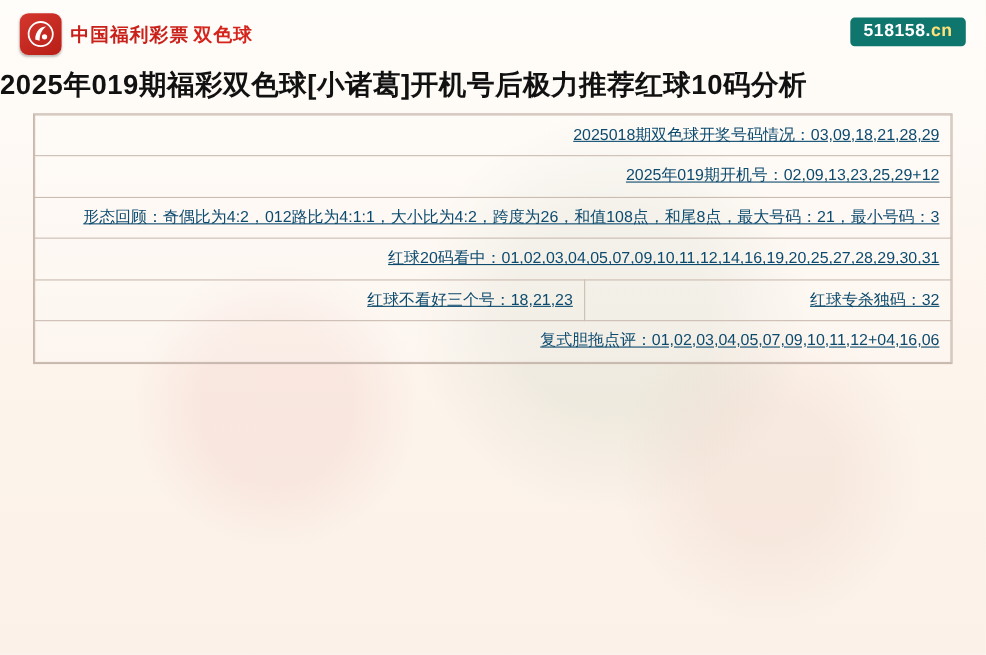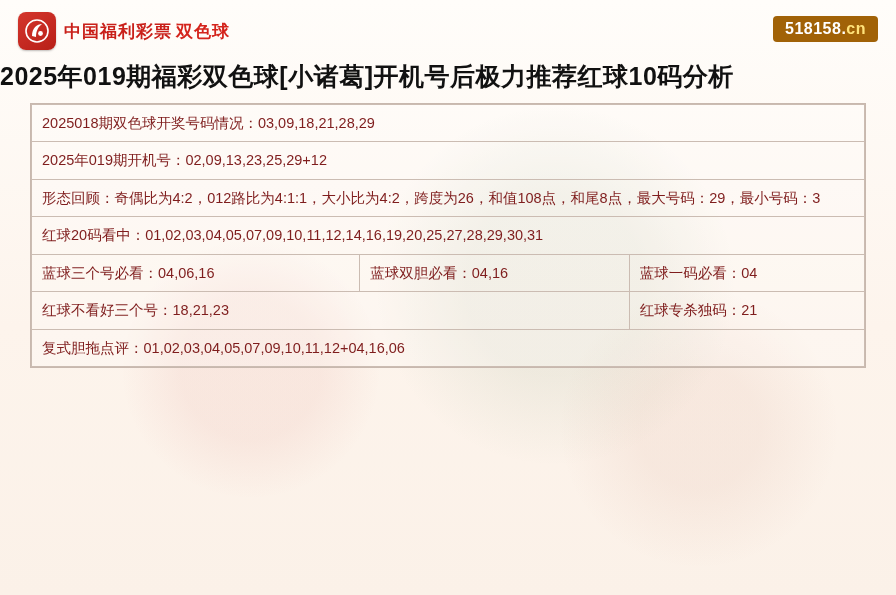--- a/index.html
+++ b/index.html
@@ -67,21 +67,21 @@
     font-size: 17px;
     font-weight: bold;
     letter-spacing: 1px;
   }
   .brand-cn { color: #c9201a; }
   .brand-ssq { color: #d4241c; }
   .site-badge {
     position: absolute;
     right: 18px;
     top: 16px;
-    background: #a16207;
+    background: #0f766e;
     color: #ffffff;
     font-size: 16px;
     font-weight: bold;
     padding: 4px 12px;
     border-radius: 4px;
     letter-spacing: 0.5px;
     font-family: "Liberation Sans", sans-serif;
   }
   .site-badge .tld { color: #ffe27a; }
   
@@ -101,23 +101,24 @@
     box-sizing: border-box;
   }
   table.info {
     width: 100%;
     border-collapse: collapse;
     font-size: 14.5px;
   }
   table.info td {
     border: 1px solid #cbbcb2;
     padding: 7px 10px;
-    text-align: left;
+    text-align: right;
     line-height: 1.55;
-    color: #7f1d1d;
+    color: #0c4a6e;
+    text-decoration: underline;
   }
   td.justify {
     text-align: left;
     padding-left: 42px;
     padding-right: 28px;
   }
   .note {
     text-align: center;
     font-size: 14.5px;
     letter-spacing: 1px;
@@ -156,33 +157,28 @@
   <div class="table-wrap">
     <table class="info">
       <tbody>
           <tr>
         <td colspan="3">2025018期双色球开奖号码情况：03,09,18,21,28,29</td>
       </tr>
       <tr>
         <td colspan="3">2025年019期开机号：02,09,13,23,25,29+12</td>
       </tr>
       <tr>
-        <td colspan="3" class="justify">形态回顾：奇偶比为4:2，012路比为4:1:1，大小比为4:2，跨度为26，和值108点，和尾8点，最大号码：29，最小号码：3</td>
+        <td colspan="3" class="justify">形态回顾：奇偶比为4:2，012路比为4:1:1，大小比为4:2，跨度为26，和值108点，和尾8点，最大号码：21，最小号码：3</td>
       </tr>
       <tr>
         <td colspan="3">红球20码看中：01,02,03,04,05,07,09,10,11,12,14,16,19,20,25,27,28,29,30,31</td>
       </tr>
       <tr>
-        <td>蓝球三个号必看：04,06,16</td>
-        <td>蓝球双胆必看：04,16</td>
-        <td>蓝球一码必看：04</td>
-      </tr>
-      <tr>
         <td colspan="2">红球不看好三个号：18,21,23</td>
-        <td>红球专杀独码：21</td>
+        <td>红球专杀独码：32</td>
       </tr>
       <tr>
         <td colspan="3">复式胆拖点评：01,02,03,04,05,07,09,10,11,12+04,16,06</td>
       </tr>
     </tbody>
       </table>
   </div>
 
 </div>
 

